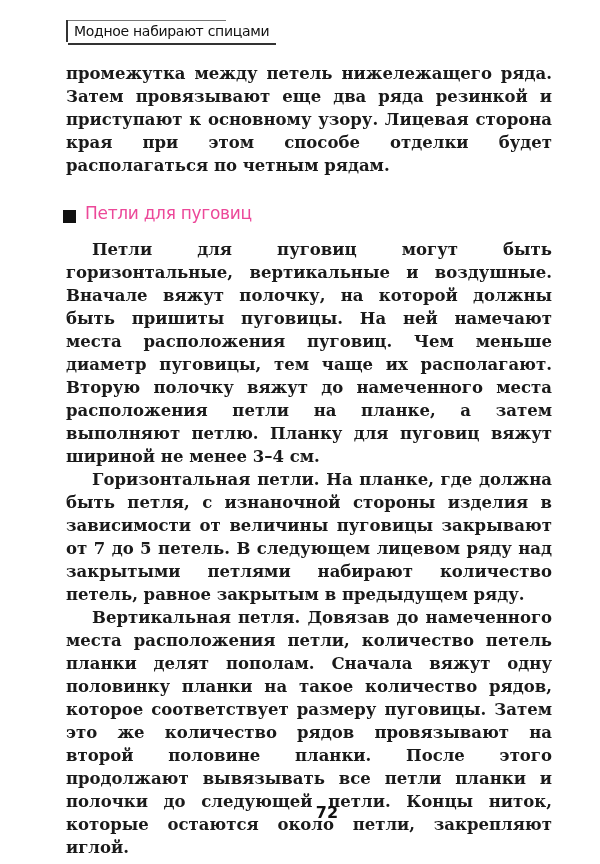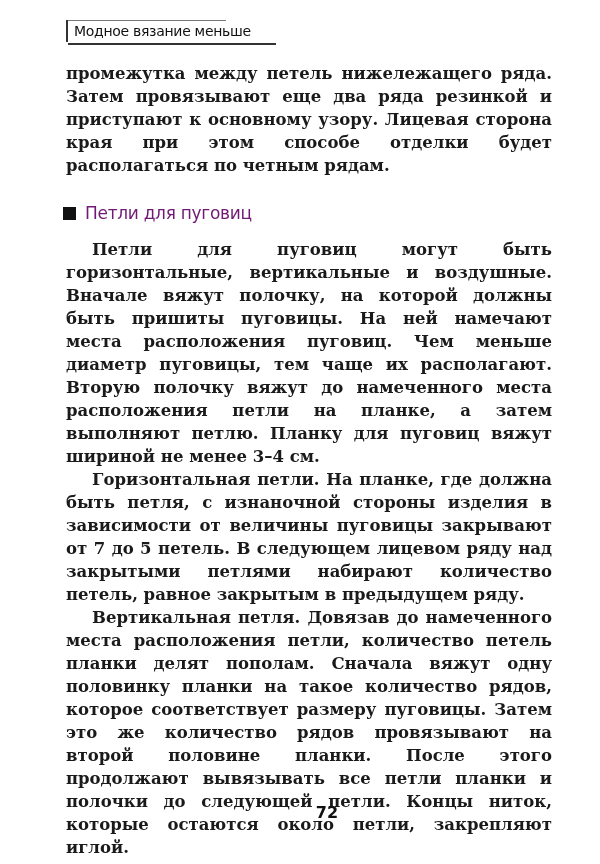--- a/index.html
+++ b/index.html
@@ -29,40 +29,40 @@
     .text-block {
       position: absolute; left: 66px; width: 486px;
       font-size: 16.5px; line-height: 23px; text-align: justify;
       font-weight: bold; color: #1a1a1a;
     }
     .text-block p { margin: 0; text-indent: 26px; }
     .text-block p.no-indent { text-indent: 0; }
     .lead-term { font-weight: 900; }
     .section-heading {
       position: absolute; left: 63px; top: 203px;
-      display: flex; align-items: center;
+      display: flex; align-items: flex-end;
       font-family: "DejaVu Sans", "Liberation Sans", sans-serif;
-      font-size: 17px; color: #701a75; letter-spacing: -0.3px;
+      font-size: 17px; color: #ec4899; letter-spacing: -0.3px;
     }
     .section-heading .square {
       width: 13px; height: 13px; background: #111; margin-right: 9px; display: inline-block;
     }
     .page-number {
       position: absolute; left: 6px; width: 600px; top: 803px; text-align: center;
       font-family: "DejaVu Sans", "Liberation Sans", sans-serif;
       font-weight: bold; font-size: 16px; color: #111; margin-left: 21px;
     }
   </style>
 </head>
 <body>
 
 <div class="running-head">
   <div class="top-rule"></div>
   <div class="left-bracket"></div>
-  <span class="title">Модное вязание меньше</span>
+  <span class="title">Модное набирают спицами</span>
   <div class="bottom-rule"></div>
 </div>
 
 <div class="text-block" style="top:62px;">
   <p class="no-indent">промежутка между петель нижележащего ряда. Затем провязывают еще два ряда резинкой и приступают к основному узору. Лицевая сторона края при этом способе отделки будет располагаться по четным рядам.</p>
 </div>
 
 <div class="section-heading">
   <span class="square"></span>
   <span>Петли для пуговиц</span>

